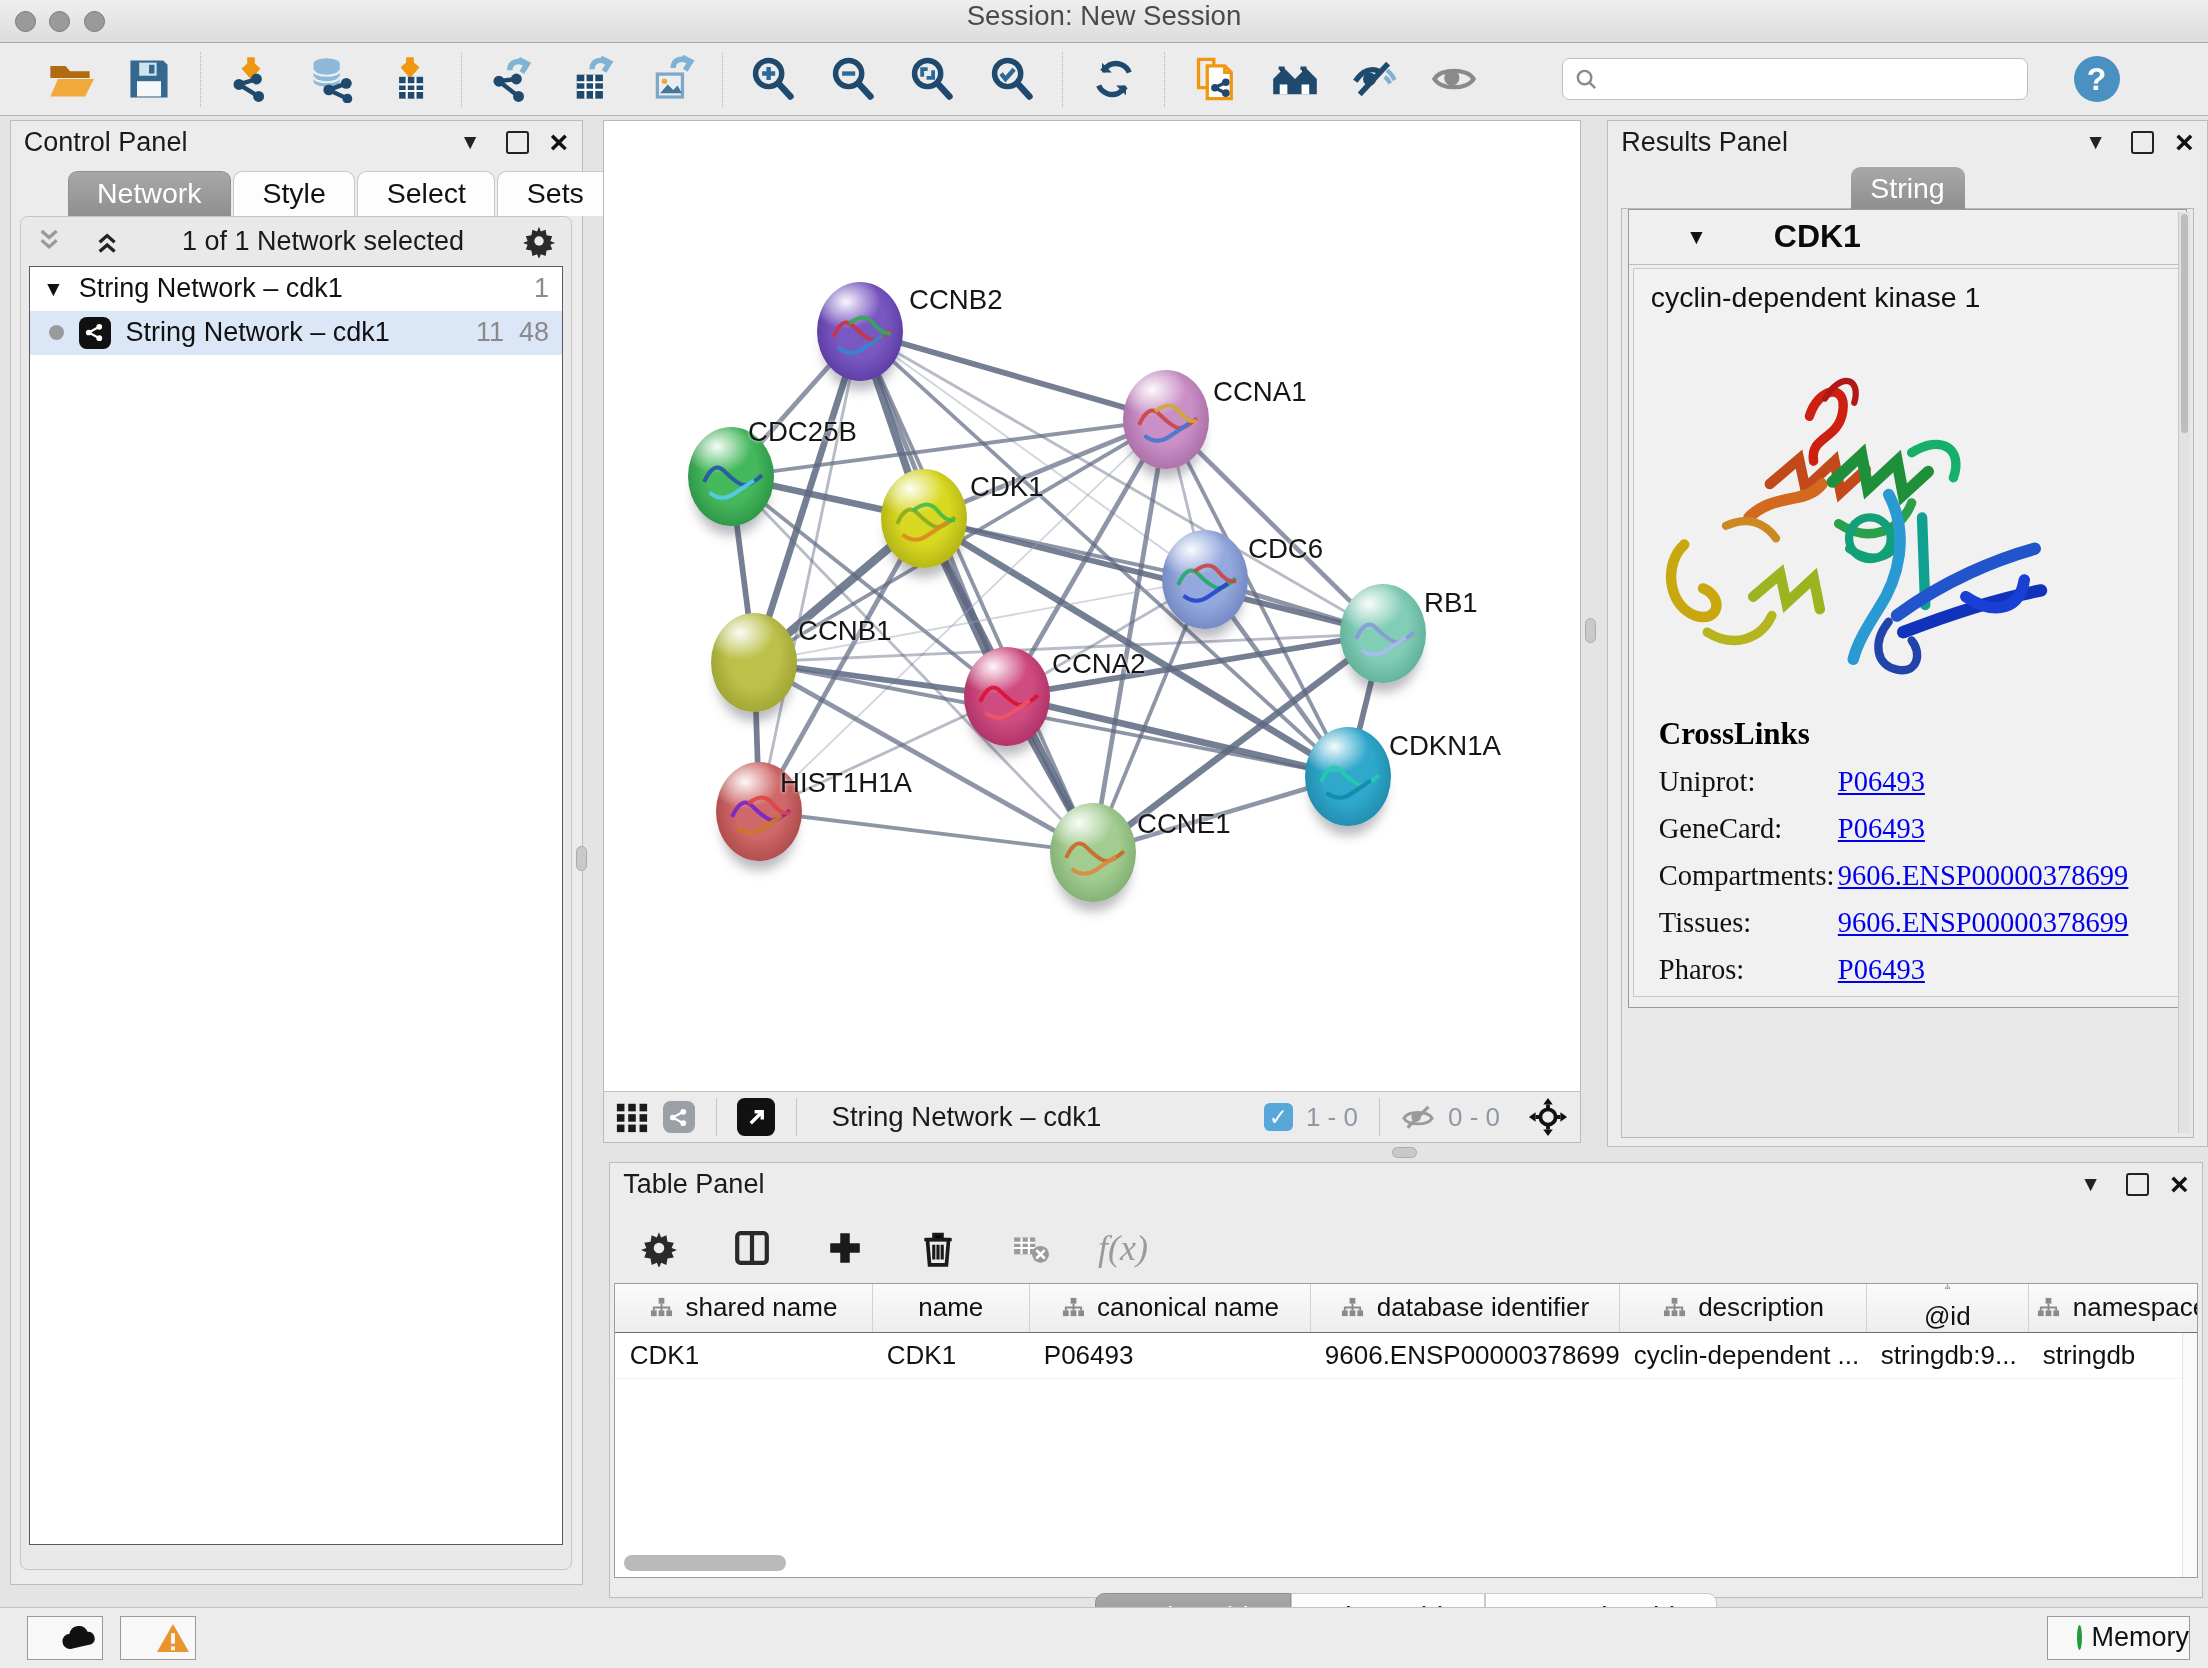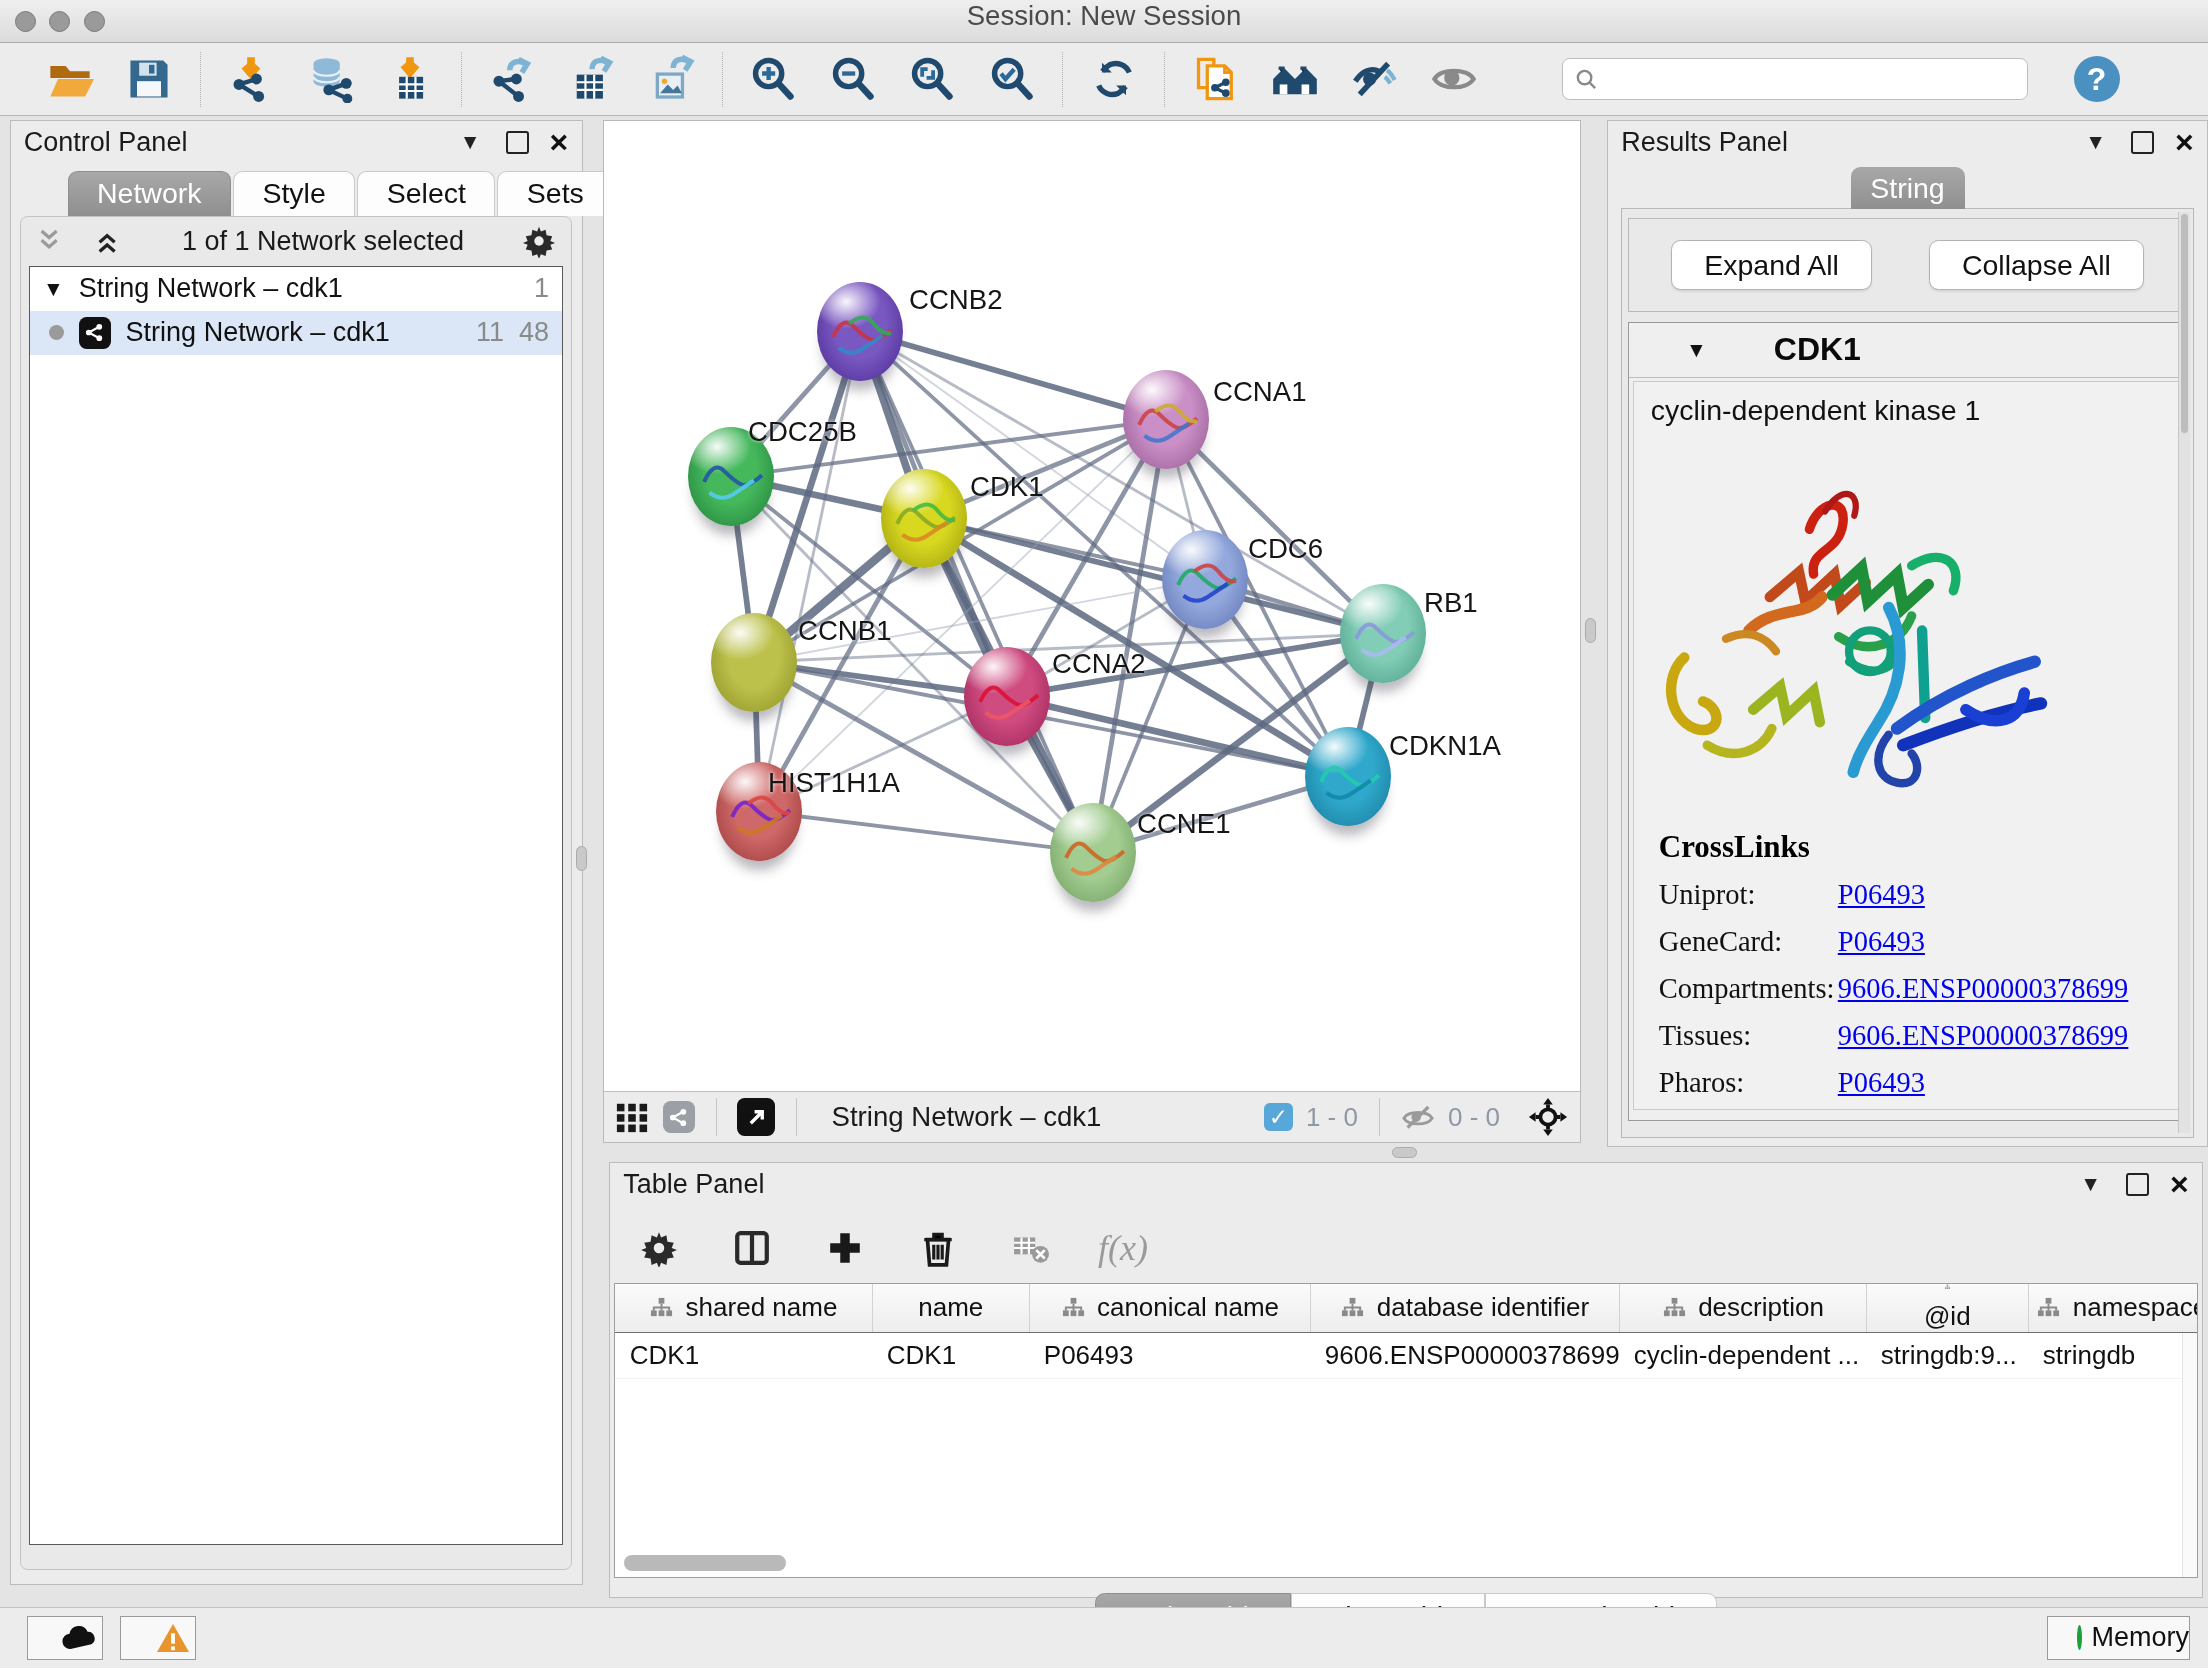--- a/index.html
+++ b/index.html
@@ -469,21 +469,21 @@
           </svg>
         </div>
         <div class="node-label" style="left: 785px; top: 609px;">CDKN1A</div>
         <div class="node" style="left: 112px; top: 641px; background: radial-gradient(55% 38% at 34% 20%, rgba(255, 255, 255, 0.95), rgba(255, 255, 255, 0) 72%), radial-gradient(at 50% 42%, rgb(207, 104, 104) 42%, rgb(149, 53, 53) 100%);">
           <svg viewBox="0 0 64 64">
             <path d="M12 36 q7 -16 15 -8 t13 10 t15 -7" stroke="#7722cc" stroke-width="3" fill="none" opacity=".9"></path>
             <path d="M16 44 q9 7 18 1 t15 -10" stroke="#cc7722" stroke-width="3" fill="none" opacity=".9"></path>
             <path d="M24 26 q11 -9 18 0 t13 7" stroke="#dd4444" stroke-width="3" fill="none" opacity=".9"></path>
           </svg>
         </div>
-        <div class="node-label" style="left: 164px; top: 646px;">HIST1H1A</div>
+        <div class="node-label" style="left: 176px; top: 646px;">HIST1H1A</div>
         <div class="node" style="left: 446px; top: 682px; background: radial-gradient(55% 38% at 34% 20%, rgba(255, 255, 255, 0.95), rgba(255, 255, 255, 0) 72%), radial-gradient(at 50% 42%, rgb(162, 204, 144) 42%, rgb(108, 154, 92) 100%);">
           <svg viewBox="0 0 64 64">
             <path d="M12 36 q7 -16 15 -8 t13 10 t15 -7" stroke="#cc6622" stroke-width="3" fill="none" opacity=".9"></path>
             <path d="M16 44 q9 7 18 1 t15 -10" stroke="#dd8844" stroke-width="3" fill="none" opacity=".9"></path>
           </svg>
         </div>
         <div class="node-label" style="left: 533px; top: 687px;">CCNE1</div>
       </div>
     <div class="net-bar">
       <svg width="34" height="34" viewBox="0 0 36 36">
@@ -535,24 +535,20 @@
   <div class="panel" id="results-panel">
     <div class="panel-head">
       <span>Results Panel</span>
       <span class="spacer"></span>
       <span class="ph-ctl">▼</span>
       <span class="ph-box"></span>
       <span class="ph-x">×</span>
     </div>
     <div class="rp-tab">String</div>
     <div class="rp-card">
-      <div class="rp-btns">
-        <button class="rp-btn">Expand All</button>
-        <button class="rp-btn">Collapse All</button>
-      </div>
       <div class="rp-entry">
         <div class="rp-entry-head">
           <span class="tri">▼</span>
           <span class="rp-gene">CDK1</span>
         </div>
         <div class="rp-body">
           <div class="rp-desc">cyclin-dependent kinase 1</div>
           <svg class="protein" viewBox="0 0 420 330">
             <g fill="none" stroke-linecap="round">
               <path d="M150 55 C158 28, 186 22, 182 50 C178 78, 150 74, 154 98" stroke="#cc2010" stroke-width="9"></path>

